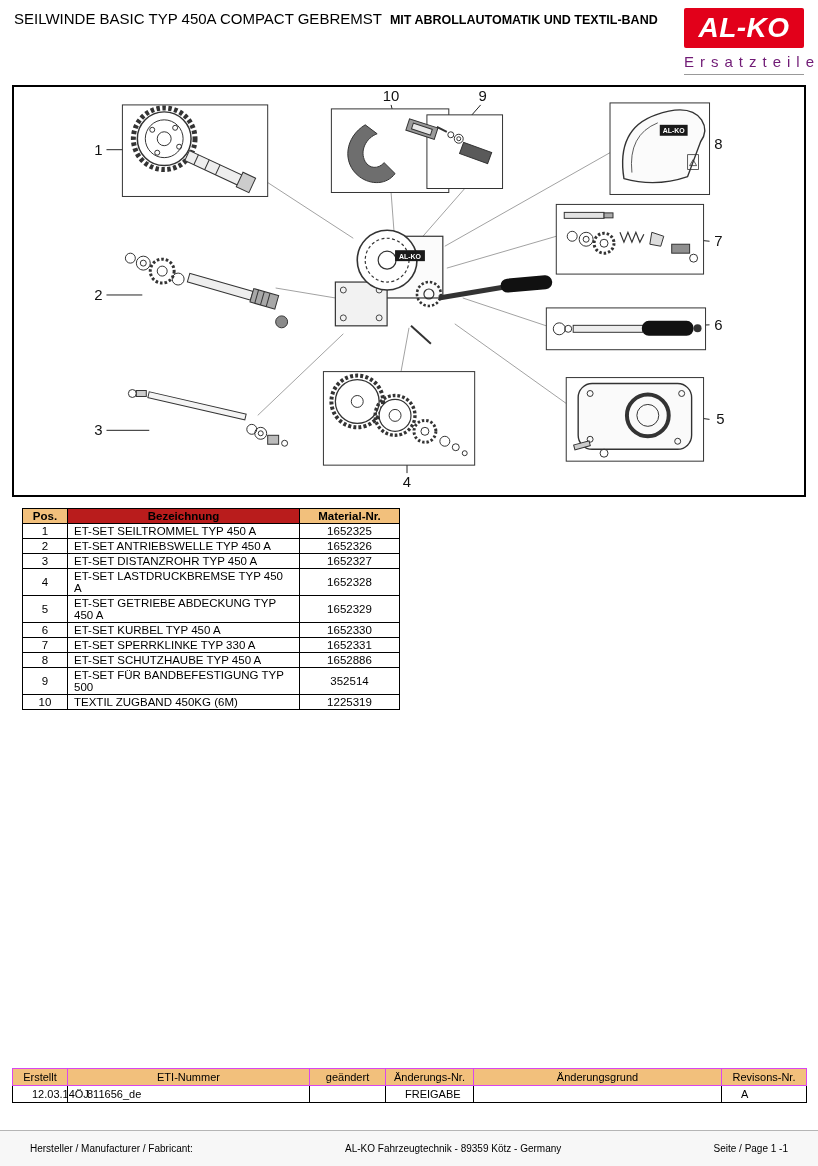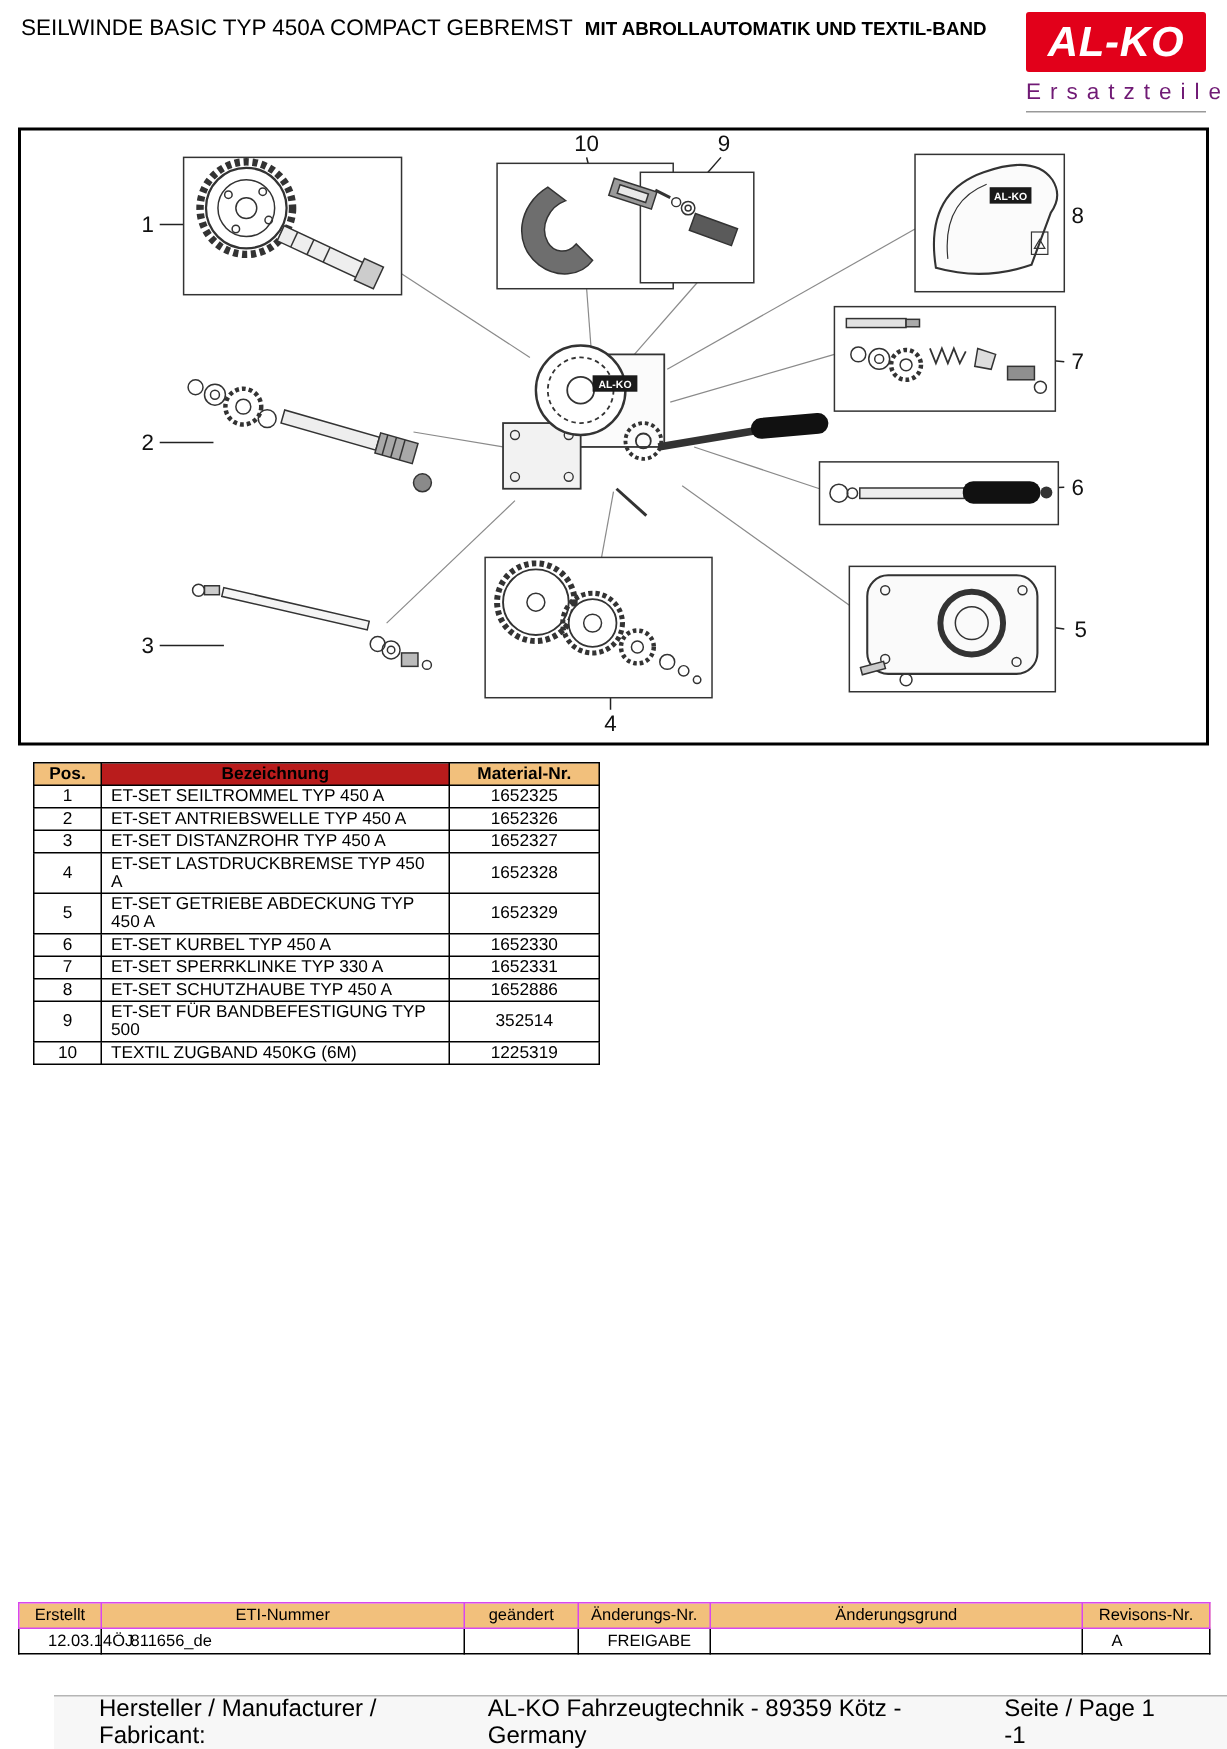--- a/index.html
+++ b/index.html
@@ -33,21 +33,21 @@
 
   
   .note { position:absolute; left:14px; top:1050px; font-size:11.5px; }
   .rev-table { position:absolute; left:12px; top:1068px; width:794px; border-collapse:collapse; font-size:11px; table-layout:fixed; }
   .rev-table th { border:1px solid #d946ef; font-weight:normal; padding:2px 4px; text-align:center; }
   .rev-table td { border:1px solid #000; padding:2px 19px; height:15px; }
   .rev-table td.c { text-align:left; }
 
   
   .footer { position:absolute; left:0; right:0; bottom:0; height:36px; border-top:1px solid #b5b5b5; background:#f7f7f7;
-            display:flex; align-items:center; justify-content:space-between; padding:0 30px; font-size:16px;margin-left:36px; }
+            display:flex; align-items:center; justify-content:space-between; padding:0 30px; font-size:10px; }
 </style>
 </head>
 <body>
 
 <div class="page">
 
   <div class="header">
     <div class="title-line">
       <span class="title-main">SEILWINDE BASIC TYP 450A COMPACT GEBREMST</span><span class="title-sub">MIT ABROLLAUTOMATIK UND TEXTIL-BAND</span>
     </div>

